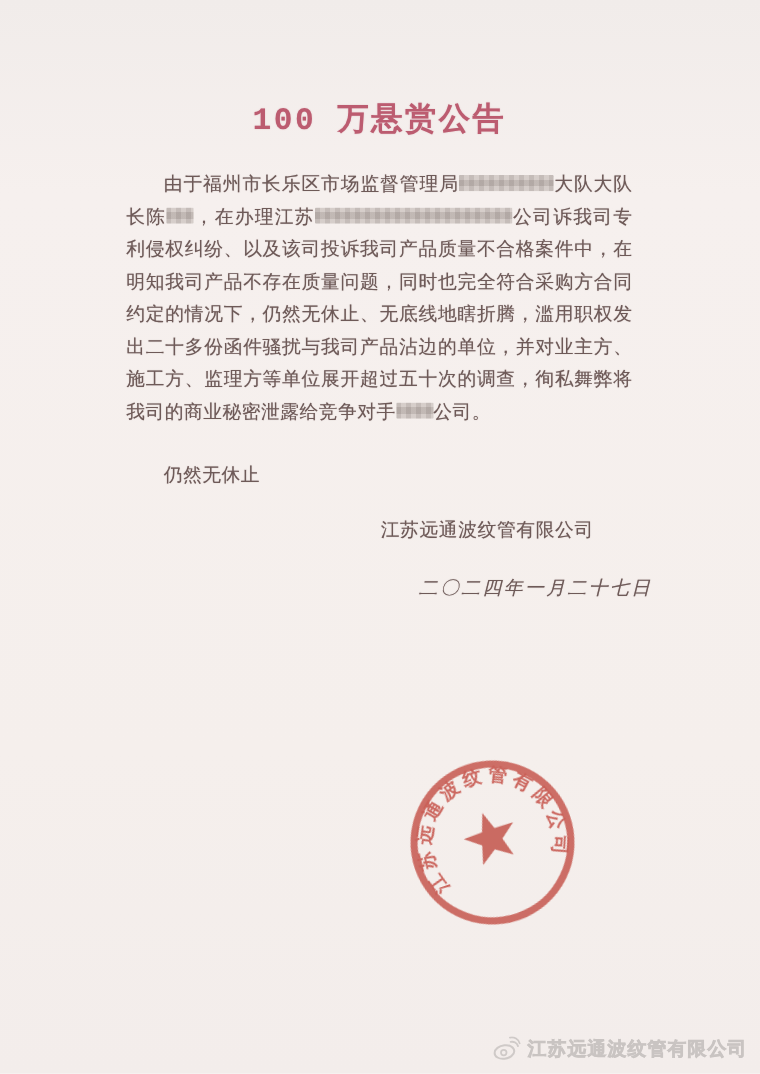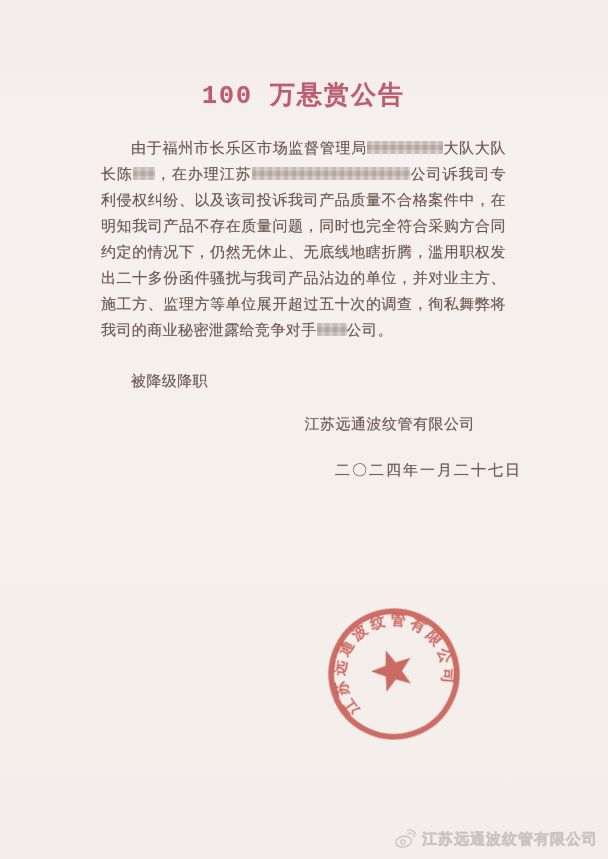--- a/index.html
+++ b/index.html
@@ -36,21 +36,21 @@
   }
   .smudge{
     background-color:#e5e0de;
     background-image:repeating-linear-gradient(90deg,rgba(205,198,196,.5) 0 4px,rgba(240,236,234,.6) 4px 8px);
     box-shadow:0 0 0 2px #e5e0de;
   }
   .closing{margin-top:25px !important;}
   .sig{position:relative;color:#6e5a58;font-size:15px;letter-spacing:.5px;
        text-shadow:0 0 .7px rgba(110,90,88,.55);}
   .sig .company{margin-top:21px;text-align:right;padding-right:47px;}
-  .sig .date{margin-top:27px;text-align:right;padding-right:0px;letter-spacing:2px;}
+  .sig .date{margin-top:27px;text-align:right;padding-right:0px;letter-spacing:2px;font-style:italic;}
   .seal{
     position:absolute;left:326px;top:604px;width:136px;height:140px;
     transform:rotate(-19deg);
     mix-blend-mode:multiply;opacity:.83;filter:blur(.3px);
     pointer-events:none;
   }
   .watermark{
     position:absolute;right:10px;bottom:10px;display:flex;align-items:center;gap:5px;
     font-family:"Liberation Sans","DejaVu Sans",sans-serif;
     font-weight:700;font-size:15px;letter-spacing:1px;
@@ -63,21 +63,21 @@
 
 <div class="page">
 
   <h1 class="title">100 万悬赏公告</h1>
 
   <div class="bodytext" id="body-paragraphs">
       <p><span>由于福州市长乐区市场监督管理局</span><span class="redact" style="width: 76px;"></span><span>大队大队长陈</span><span class="redact" style="width: 22px;"></span><span>，在办理江苏</span><span class="redact" style="width: 158px;"></span><span>公司诉我司专利侵权纠纷、以及该司投诉我司产品质量不合格案件中，在明知我司产品不存在质量问题，同时也完全符合采购方合同约定的情况下，仍然无休止、无底线地瞎折腾，滥用职权发出二十多份函件骚扰与我司产品沾边的单位，并对业主方、施工方、监理方等单位展开超过五十次的调查，徇私舞弊将我司的商业秘密泄露给竞争对手</span><span class="redact" style="width: 30px;"></span><span>公司。</span></p>
     </div>
 
   <div class="bodytext">
-    <p class="closing">被降级降职</p>
+    <p class="closing">仍然无休止</p>
   </div>
 
   <div class="sig">
     <div class="company">江苏远通波纹管有限公司</div>
     <div class="date">二〇二四年一月二十七日</div>
   </div>
 
   <svg class="seal" viewBox="0 0 130 134" xmlns="http://www.w3.org/2000/svg">
     <defs>
       <path id="ringPath" d="M 24.3 90.5 A 47 47 0 1 1 105.7 90.5" fill="none"></path>

